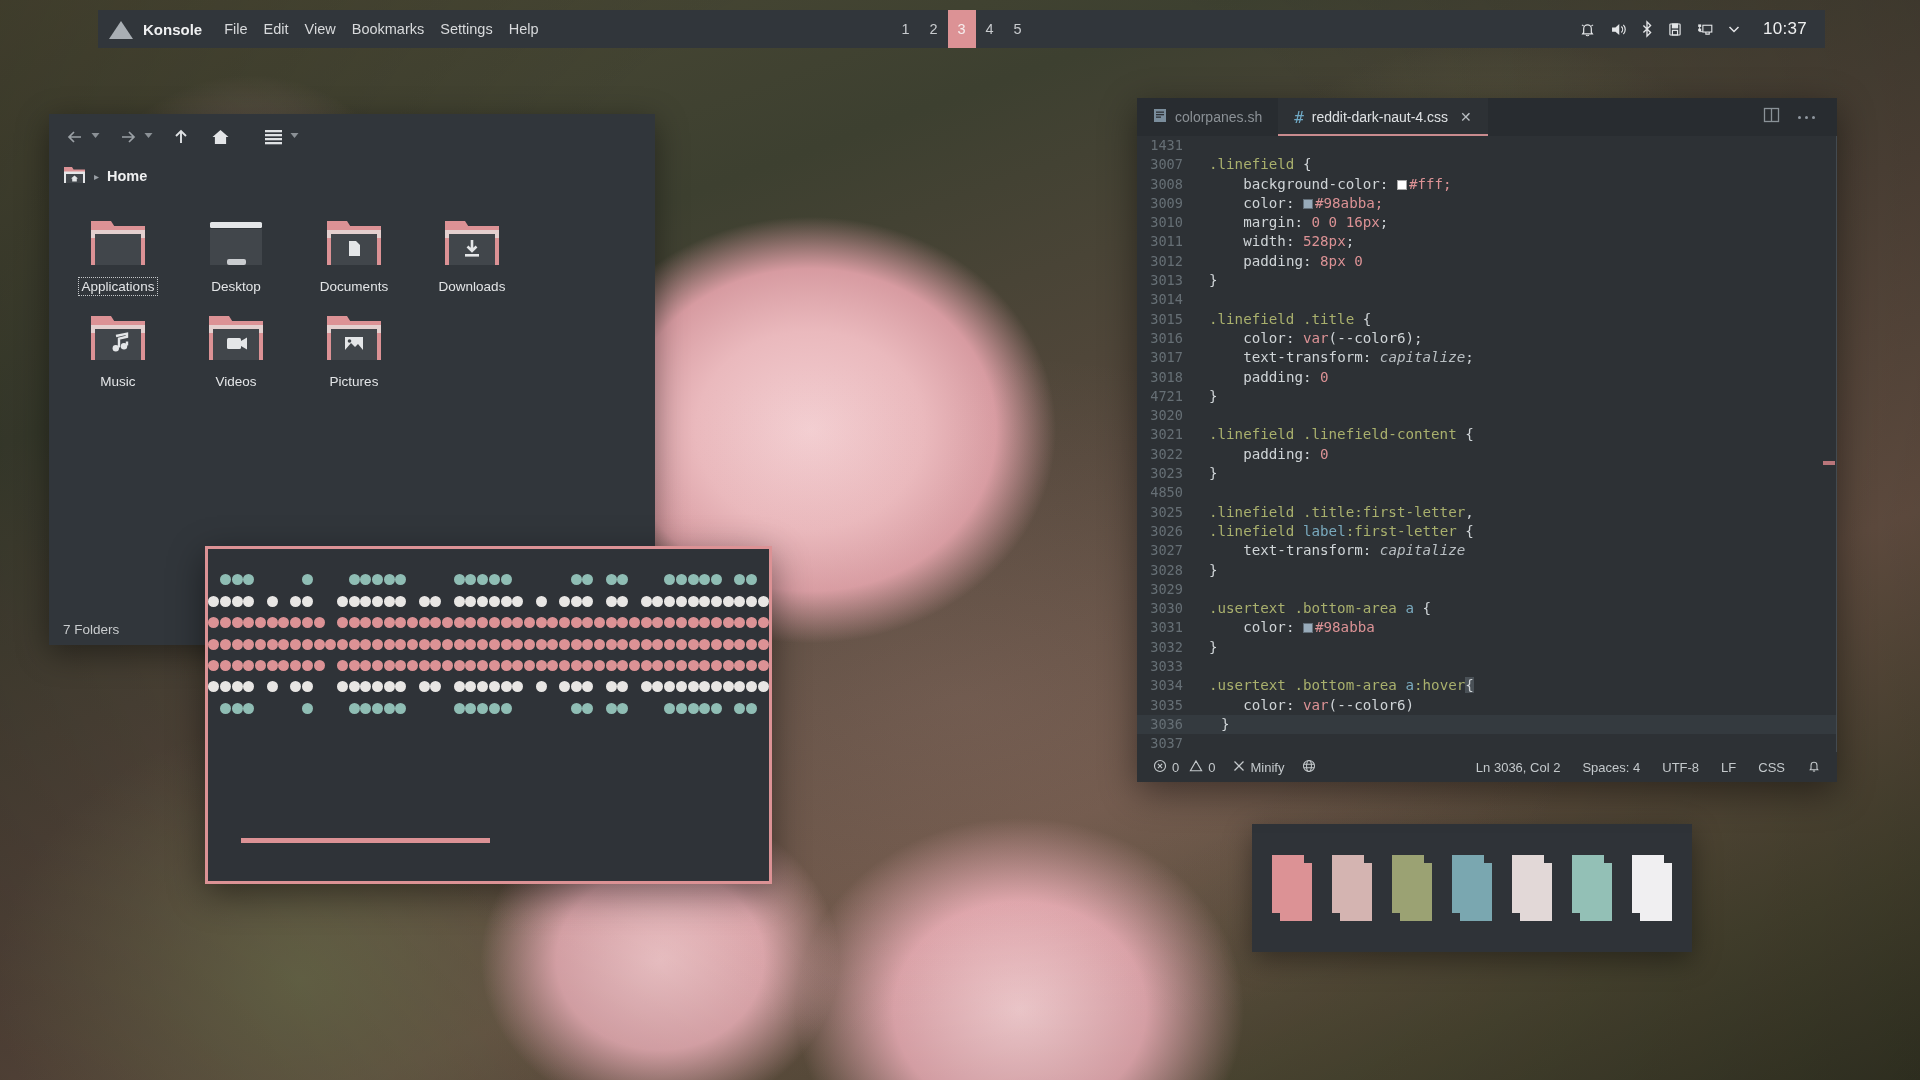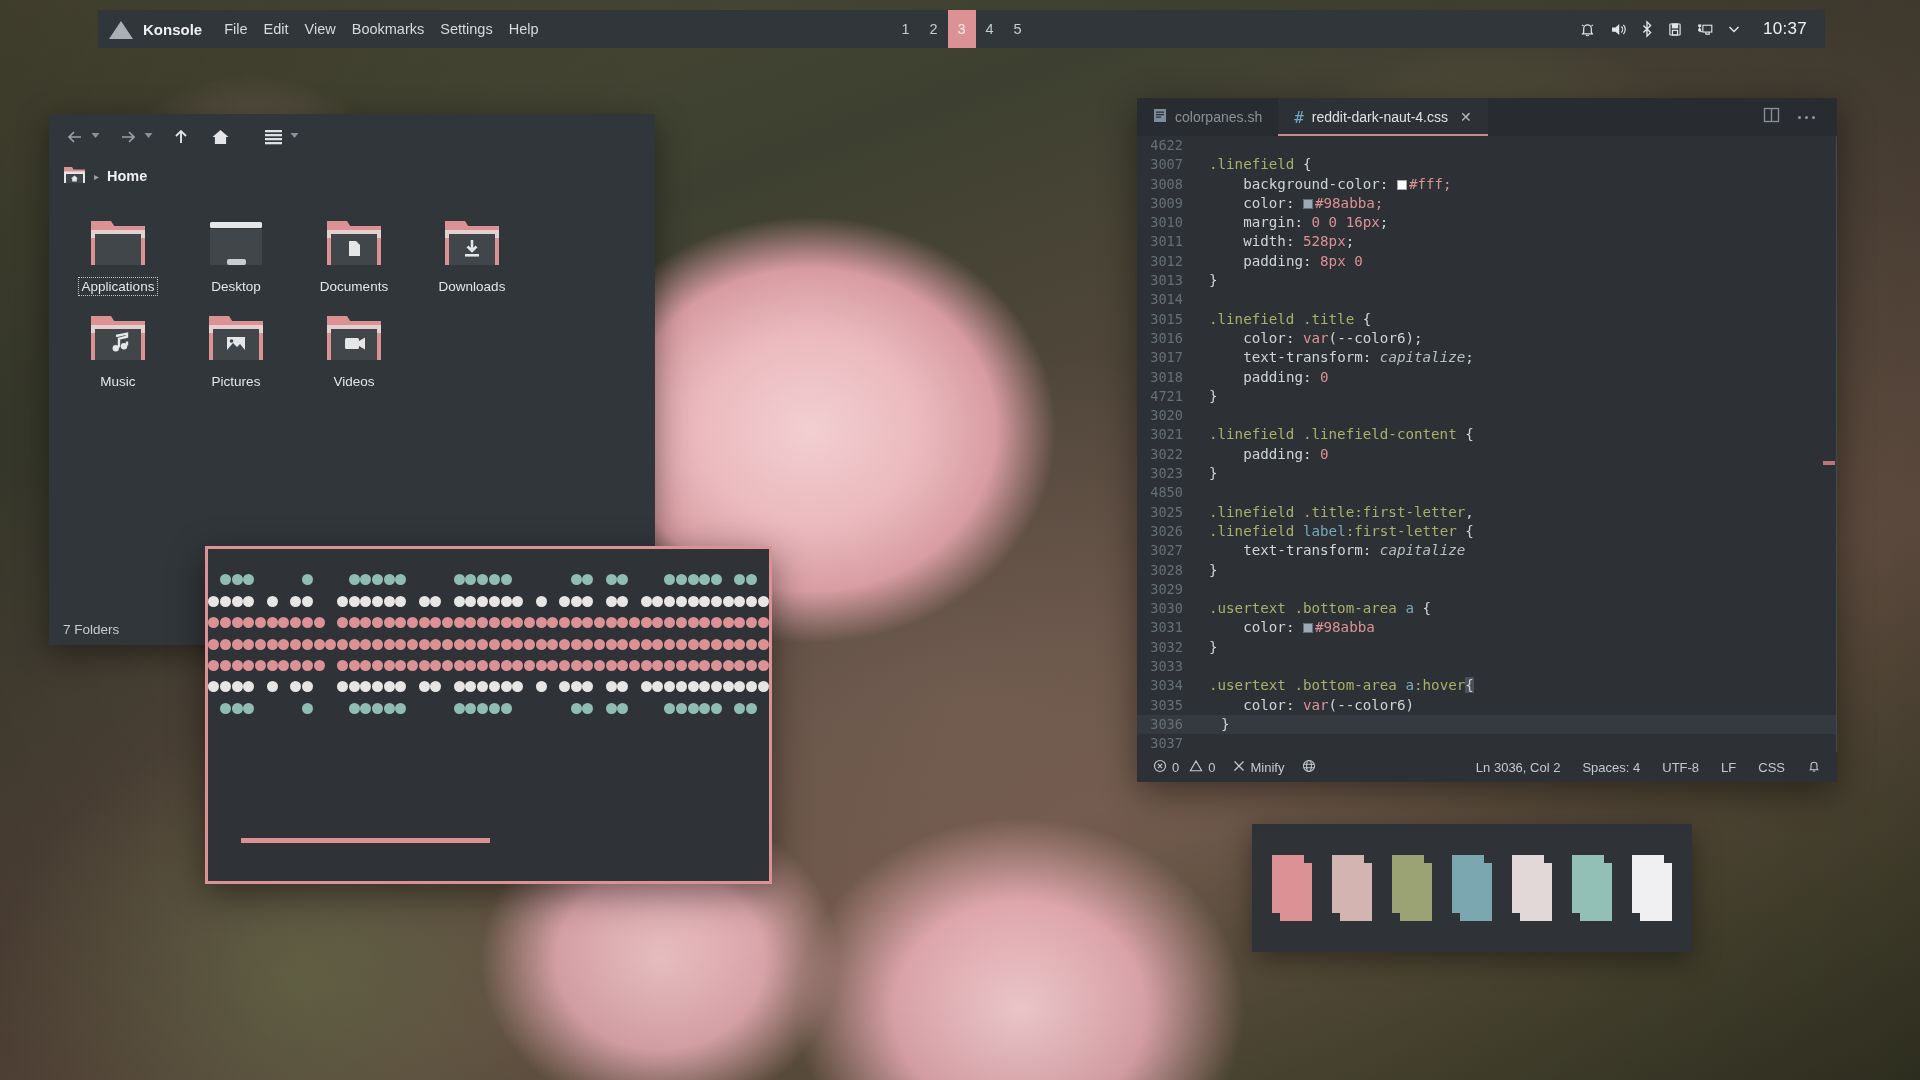--- a/index.html
+++ b/index.html
@@ -377,39 +377,39 @@
         </span>
         <span class="fm-label">Music</span>
       </div>
 
       <div class="fm-item">
         <span class="folder-wrap">
           <svg width="58" height="50" viewBox="0 0 58 50">
             <path d="M2 4h20l3.2 5H56v39H2z" fill="#dc9295"></path>
             <rect x="2" y="13" width="54" height="8" fill="#e4d0cf"></rect>
             <rect x="6" y="17" width="46" height="31" fill="#41464b"></rect>
+            <rect x="20" y="26" width="14" height="11" rx="1.5" fill="#e4e6e8"></rect>
+            <polygon points="34,29 40,25.5 40,37.5 34,34" fill="#e4e6e8"></polygon>
+          </svg>
+        </span>
+        <span class="fm-label">Videos</span>
+      </div>
+
+      <div class="fm-item">
+        <span class="folder-wrap">
+          <svg width="58" height="50" viewBox="0 0 58 50">
+            <path d="M2 4h20l3.2 5H56v39H2z" fill="#dc9295"></path>
+            <rect x="2" y="13" width="54" height="8" fill="#e4d0cf"></rect>
+            <rect x="6" y="17" width="46" height="31" fill="#41464b"></rect>
             <rect x="20" y="25" width="18" height="13" fill="#e4e6e8"></rect>
             <path d="M20 38l6-7 4 4 3-3 5 6z" fill="#41464b"></path>
             <circle cx="24.5" cy="29" r="1.8" fill="#41464b"></circle>
           </svg>
         </span>
         <span class="fm-label">Pictures</span>
-      </div>
-
-      <div class="fm-item">
-        <span class="folder-wrap">
-          <svg width="58" height="50" viewBox="0 0 58 50">
-            <path d="M2 4h20l3.2 5H56v39H2z" fill="#dc9295"></path>
-            <rect x="2" y="13" width="54" height="8" fill="#e4d0cf"></rect>
-            <rect x="6" y="17" width="46" height="31" fill="#41464b"></rect>
-            <rect x="20" y="26" width="14" height="11" rx="1.5" fill="#e4e6e8"></rect>
-            <polygon points="34,29 40,25.5 40,37.5 34,34" fill="#e4e6e8"></polygon>
-          </svg>
-        </span>
-        <span class="fm-label">Videos</span>
       </div>
 
     </div>
   </div>
 
   <div class="fm-status">7 Folders</div>
 </div>
 
 <div id="terminal">
   <div id="viz">
@@ -716,21 +716,21 @@
       <span class="dots-icon">
           <i></i>
           <i></i>
           <i></i>
         </span>
     </div>
   </div>
 
   <div class="ed-code">
     <div id="code-lines">
-        <div class="code-line"><span class="ln">4622</span><span class="code-text"></span></div>
+        <div class="code-line"><span class="ln">1431</span><span class="code-text"></span></div>
         <div class="code-line"><span class="ln">3007</span><span class="code-text"><span class="t-sel">.linefield </span><span class="t-punc">{</span></span></div>
         <div class="code-line"><span class="ln">3008</span><span class="code-text"><span class="t-punc">    </span><span class="t-prop">background-color</span><span class="t-punc">: </span><span class="swatch" style="background: rgb(255, 255, 255);"></span><span class="t-val">#fff;</span></span></div>
         <div class="code-line"><span class="ln">3009</span><span class="code-text"><span class="t-punc">    </span><span class="t-prop">color</span><span class="t-punc">: </span><span class="swatch" style="background: rgb(152, 171, 186);"></span><span class="t-val">#98abba;</span></span></div>
         <div class="code-line"><span class="ln">3010</span><span class="code-text"><span class="t-punc">    </span><span class="t-prop">margin</span><span class="t-punc">: </span><span class="t-num">0 0 16px</span><span class="t-punc">;</span></span></div>
         <div class="code-line"><span class="ln">3011</span><span class="code-text"><span class="t-punc">    </span><span class="t-prop">width</span><span class="t-punc">: </span><span class="t-num">528px</span><span class="t-punc">;</span></span></div>
         <div class="code-line"><span class="ln">3012</span><span class="code-text"><span class="t-punc">    </span><span class="t-prop">padding</span><span class="t-punc">: </span><span class="t-num">8px 0</span></span></div>
         <div class="code-line"><span class="ln">3013</span><span class="code-text"><span class="t-punc">}</span></span></div>
         <div class="code-line"><span class="ln">3014</span><span class="code-text"></span></div>
         <div class="code-line"><span class="ln">3015</span><span class="code-text"><span class="t-sel">.linefield .title </span><span class="t-punc">{</span></span></div>
         <div class="code-line"><span class="ln">3016</span><span class="code-text"><span class="t-punc">    </span><span class="t-prop">color</span><span class="t-punc">: </span><span class="t-fn">var</span><span class="t-punc">(--color6);</span></span></div>

